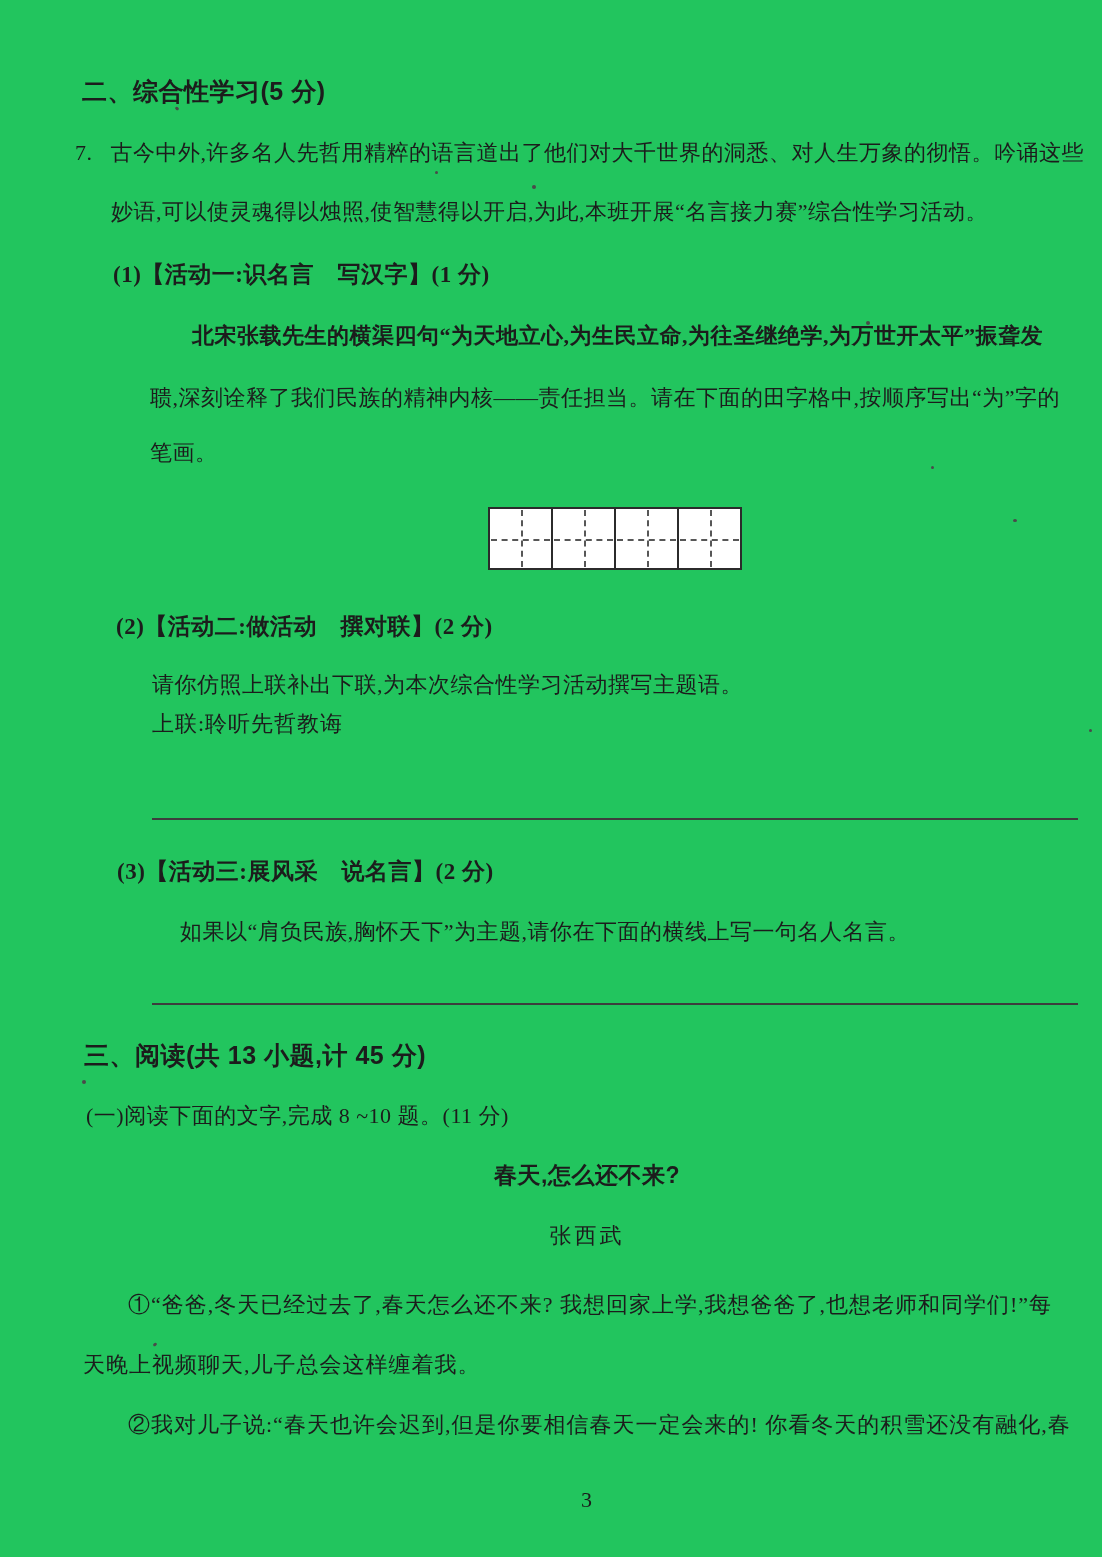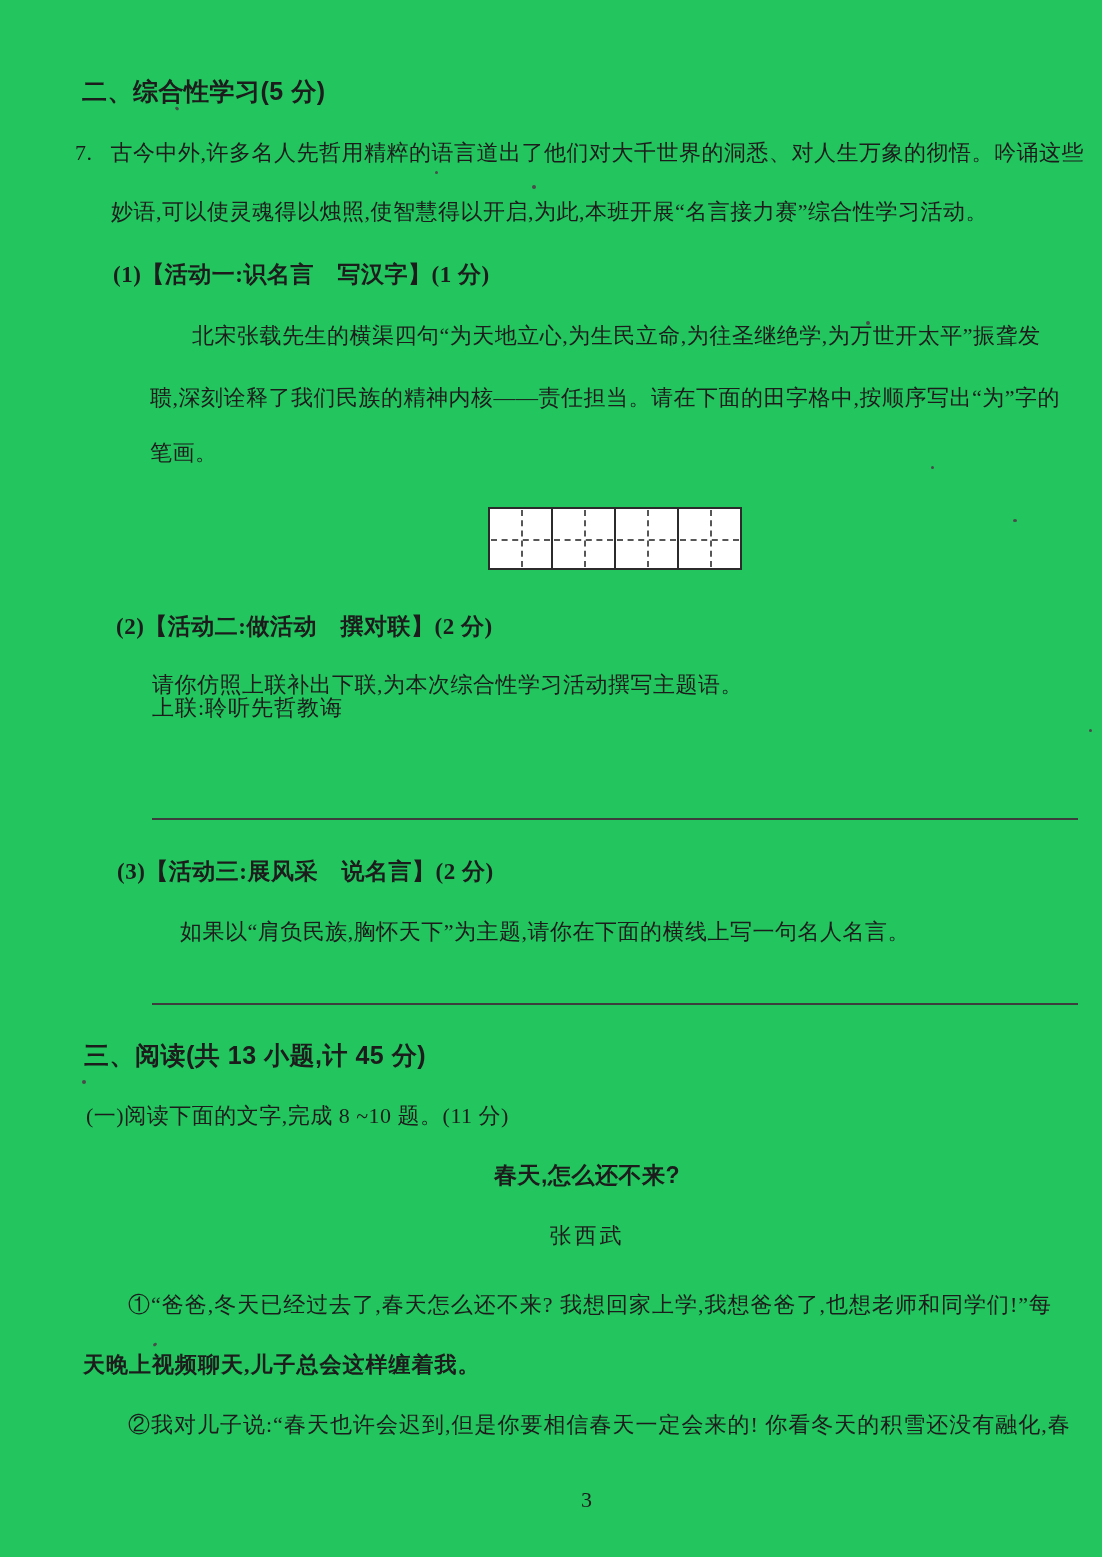--- a/index.html
+++ b/index.html
@@ -86,50 +86,50 @@
 <div class="page">
 
   <div class="ln sec-h" style="left:82px;top:77px;">二、综合性学习(5 分)</div>
 
   <div class="ln" style="left:75px;top:139px;">
     <span class="q-number">7.</span><span>古今中外,许多名人先哲用精粹的语言道出了他们对大千世界的洞悉、对人生万象的彻悟。吟诵这些</span>
   </div>
   <div class="ln" style="left:111px;top:198px;">妙语,可以使灵魂得以烛照,使智慧得以开启,为此,本班开展“名言接力赛”综合性学习活动。</div>
 
   <div class="ln act-h" style="left:113px;top:261px;">(1)【活动一:识名言　写汉字】(1 分)</div>
-  <div class="ln" style="left:192px;top:322px;">北宋张载先生的横渠四句“为天地立心,为生民立命,为往圣继绝学,为万世开太平”振聋发</div>
+  <div class="ln" style="left:192px;top:322px;font-weight:bold;">北宋张载先生的横渠四句“为天地立心,为生民立命,为往圣继绝学,为万世开太平”振聋发</div>
   <div class="ln" style="left:150px;top:384px;">聩,深刻诠释了我们民族的精神内核——责任担当。请在下面的田字格中,按顺序写出“为”字的</div>
   <div class="ln" style="left:150px;top:439px;">笔画。</div>
 
   <div class="tzg">
     <div class="tzg-cell"></div>
     <div class="tzg-cell"></div>
     <div class="tzg-cell"></div>
     <div class="tzg-cell"></div>
   </div>
 
   <div class="ln act-h" style="left:116px;top:613px;">(2)【活动二:做活动　撰对联】(2 分)</div>
   <div class="ln" style="left:152px;top:671px;">请你仿照上联补出下联,为本次综合性学习活动撰写主题语。</div>
-  <div class="ln kai" style="left:152px;top:694px;text-align:center;">上联:聆听先哲教诲</div>
+  <div class="ln kai" style="left:152px;top:710px;text-align:center;">上联:聆听先哲教诲</div>
 
   <div class="blank" style="left:152px;top:818px;width:926px;"></div>
 
   <div class="ln act-h" style="left:117px;top:858px;">(3)【活动三:展风采　说名言】(2 分)</div>
   <div class="ln" style="left:154px;top:918px;margin-left:26px;">如果以“肩负民族,胸怀天下”为主题,请你在下面的横线上写一句名人名言。</div>
 
   <div class="blank" style="left:152px;top:1003px;width:926px;"></div>
 
   <div class="ln sec-h" style="left:84px;top:1041px;">三、阅读(共 13 小题,计 45 分)</div>
   <div class="ln" style="left:86px;top:1102px;">(一)阅读下面的文字,完成 8 ~10 题。(11 分)</div>
 
   <div class="ln center passage-title" style="top:1161px;">春天,怎么还不来?</div>
   <div class="ln center" style="top:1222px;letter-spacing:3px;">张西武</div>
 
   <div class="ln kai" style="left:128px;top:1291px;">①“爸爸,冬天已经过去了,春天怎么还不来? 我想回家上学,我想爸爸了,也想老师和同学们!”每</div>
-  <div class="ln kai" style="left:83px;top:1351px;font-weight:bold;">天晚上视频聊天,儿子总会这样缠着我。</div>
+  <div class="ln kai" style="left:83px;top:1351px;">天晚上视频聊天,儿子总会这样缠着我。</div>
   <div class="ln kai" style="left:128px;top:1411px;">②我对儿子说:“春天也许会迟到,但是你要相信春天一定会来的! 你看冬天的积雪还没有融化,春</div>
 
   <div class="ln center pgnum" style="top:1486px;">3</div>
 
   <div class="speck" style="left:532px;top:185px;width:4px;height:4px;"></div>
   <div class="speck" style="left:435px;top:171px;width:3px;height:3px;"></div>
   <div class="speck" style="left:175px;top:107px;width:4px;height:3px;transform:rotate(40deg);"></div>
   <div class="speck" style="left:866px;top:321px;width:4px;height:4px;"></div>
   <div class="speck" style="left:931px;top:466px;width:3px;height:3px;"></div>
   <div class="speck" style="left:1013px;top:519px;width:4px;height:3px;"></div>

